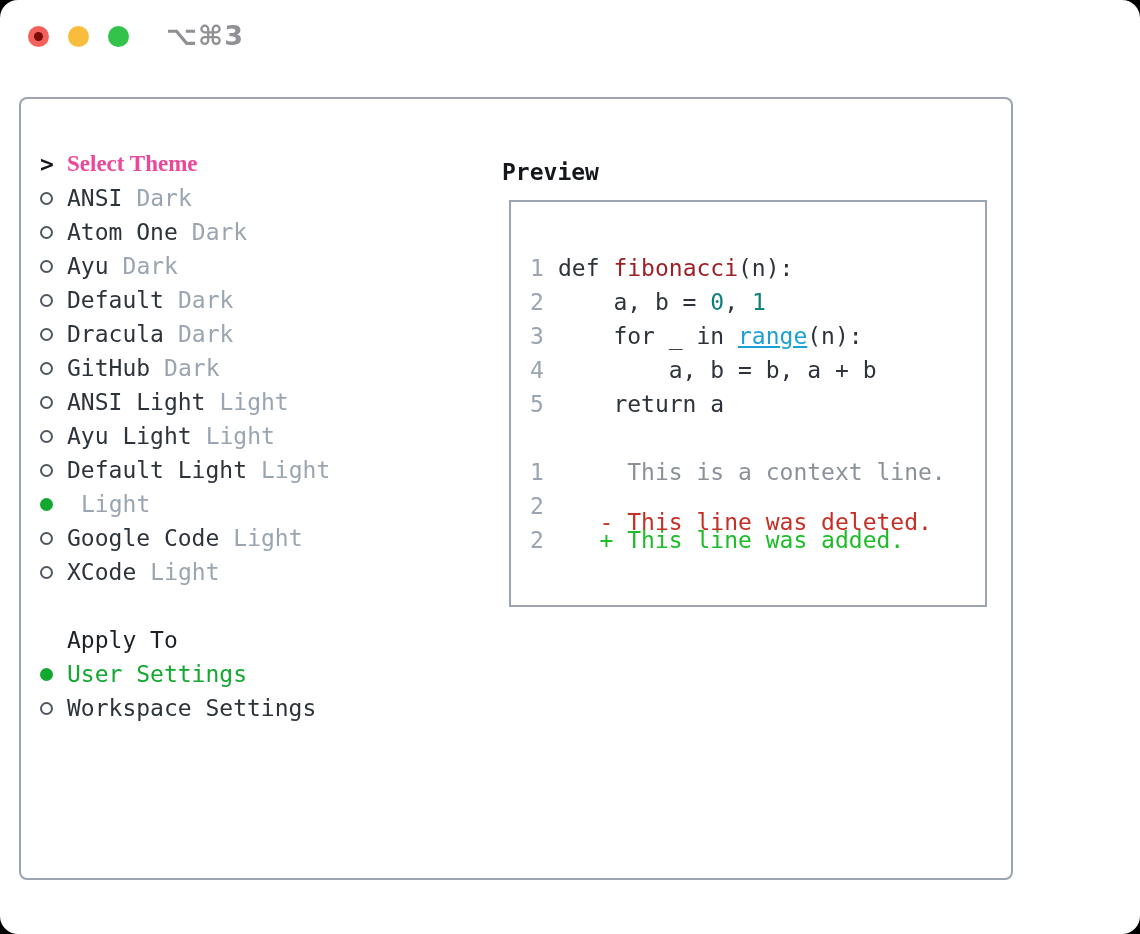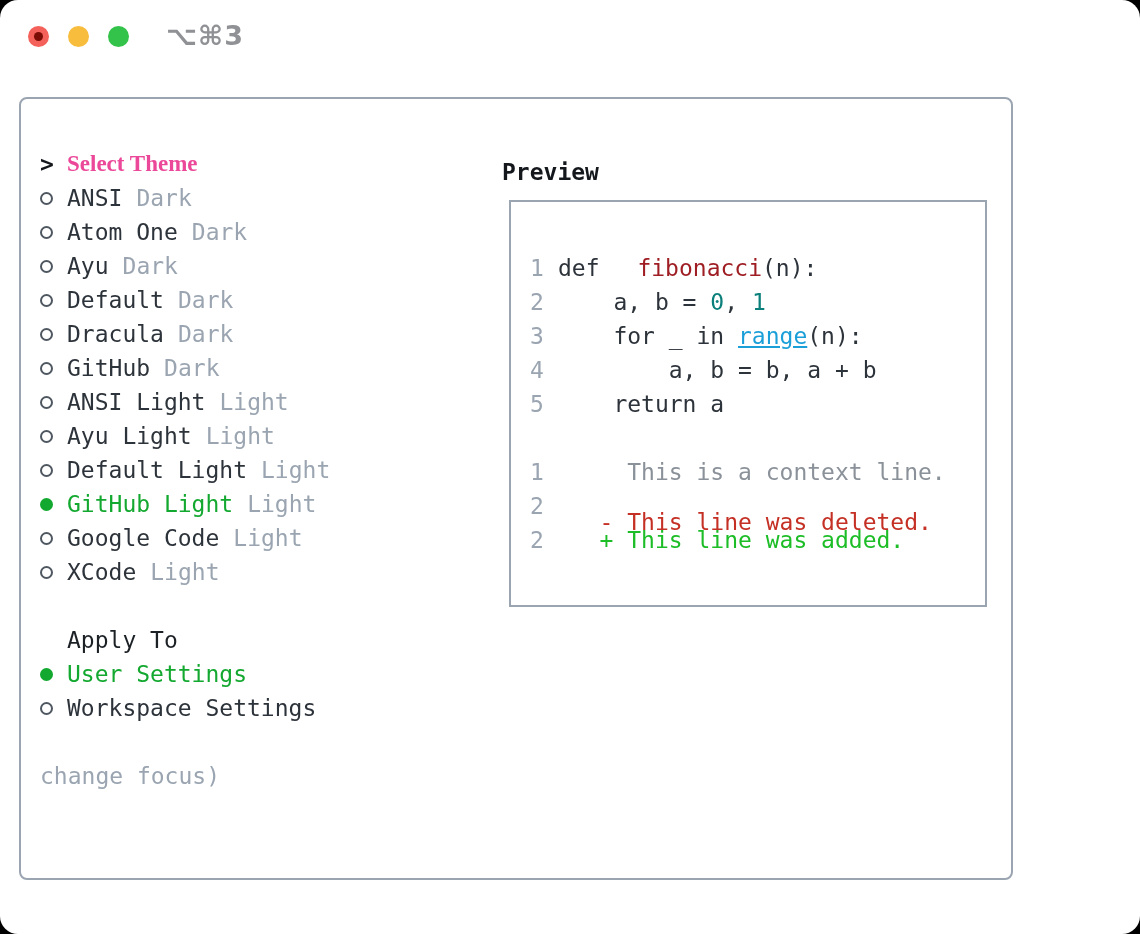--- a/index.html
+++ b/index.html
@@ -39,21 +39,21 @@
   .hint div{height:34px;display:flex;align-items:center;}
 
   
   .preview-title{position:absolute;left:481px;top:56px;height:34px;display:flex;align-items:center;
                  font-size:23px;font-weight:bold;color:#14181d;}
   .preview-box{position:absolute;left:488px;top:101px;width:478px;height:407px;box-sizing:border-box;
                border:2px solid var(--border_gray);background:#fff;padding:49px 0 0 19px;overflow:hidden;}
   .cline{display:flex;height:34px;align-items:center;font-size:23px;white-space:pre;}
   .ln{display:inline-block;width:28px;flex:0 0 28px;color:var(--muted_gray);}
   .tk-base{color:var(--text_dark);}
-  .tk-func{color:var(--function_red);margin-left:24px;}
+  .tk-func{color:var(--function_red);}
   .tk-num{color:var(--number_teal);}
   .tk-builtin{color:var(--builtin_blue);text-decoration:underline;}
   .tk-context{color:var(--context_gray);}
   .tk-deleted{color:var(--deleted_red);margin-top:32px;}
   .tk-added{color:var(--added_green);}
 </style>
 </head>
 <body>
 
 <div class="window">
@@ -79,41 +79,40 @@
       <div id="theme-list">
           <div class="row"><span class="bullet"><span class="circle"></span></span><span class="label">ANSI</span><span class="variant">Dark</span></div>
           <div class="row"><span class="bullet"><span class="circle"></span></span><span class="label">Atom One</span><span class="variant">Dark</span></div>
           <div class="row"><span class="bullet"><span class="circle"></span></span><span class="label">Ayu</span><span class="variant">Dark</span></div>
           <div class="row"><span class="bullet"><span class="circle"></span></span><span class="label">Default</span><span class="variant">Dark</span></div>
           <div class="row"><span class="bullet"><span class="circle"></span></span><span class="label">Dracula</span><span class="variant">Dark</span></div>
           <div class="row"><span class="bullet"><span class="circle"></span></span><span class="label">GitHub</span><span class="variant">Dark</span></div>
           <div class="row"><span class="bullet"><span class="circle"></span></span><span class="label">ANSI Light</span><span class="variant">Light</span></div>
           <div class="row"><span class="bullet"><span class="circle"></span></span><span class="label">Ayu Light</span><span class="variant">Light</span></div>
           <div class="row"><span class="bullet"><span class="circle"></span></span><span class="label">Default Light</span><span class="variant">Light</span></div>
-          <div class="row"><span class="bullet"><span class="circle filled"></span></span><span class="label green">GitHub Light</span><span class="variant">Light</span></div>
+          <div class="row"><span class="bullet"><span class="circle filled"></span></span><span class="variant">Light</span></div>
           <div class="row"><span class="bullet"><span class="circle"></span></span><span class="label">Google Code</span><span class="variant">Light</span></div>
           <div class="row"><span class="bullet"><span class="circle"></span></span><span class="label">XCode</span><span class="variant">Light</span></div>
         </div>
 
       <div class="spacer"></div>
 
       <div class="row">
         <span class="bullet"></span>
         <span class="apply-header-text">Apply To</span>
       </div>
 
       <div id="apply-list">
           <div class="row"><span class="bullet"><span class="circle filled"></span></span><span class="label green">User Settings</span></div>
           <div class="row"><span class="bullet"><span class="circle"></span></span><span class="label">Workspace Settings</span></div>
         </div>
 
       <div class="spacer"></div>
 
       <div class="hint">
-        <div>change focus)</div>
       </div>
     </div>
 
     <div class="preview-title">Preview</div>
     <div class="preview-box">
       <div id="code-lines">
           <div class="cline"><span class="ln">1</span><span class="tk-base">def </span><span class="tk-func">fibonacci</span><span class="tk-base">(n):</span></div>
           <div class="cline"><span class="ln">2</span><span class="tk-base">    a, b = </span><span class="tk-num">0</span><span class="tk-base">, </span><span class="tk-num">1</span></div>
           <div class="cline"><span class="ln">3</span><span class="tk-base">    for _ in </span><span class="tk-builtin">range</span><span class="tk-base">(n):</span></div>
           <div class="cline"><span class="ln">4</span><span class="tk-base">        a, b = b, a + b</span></div>

